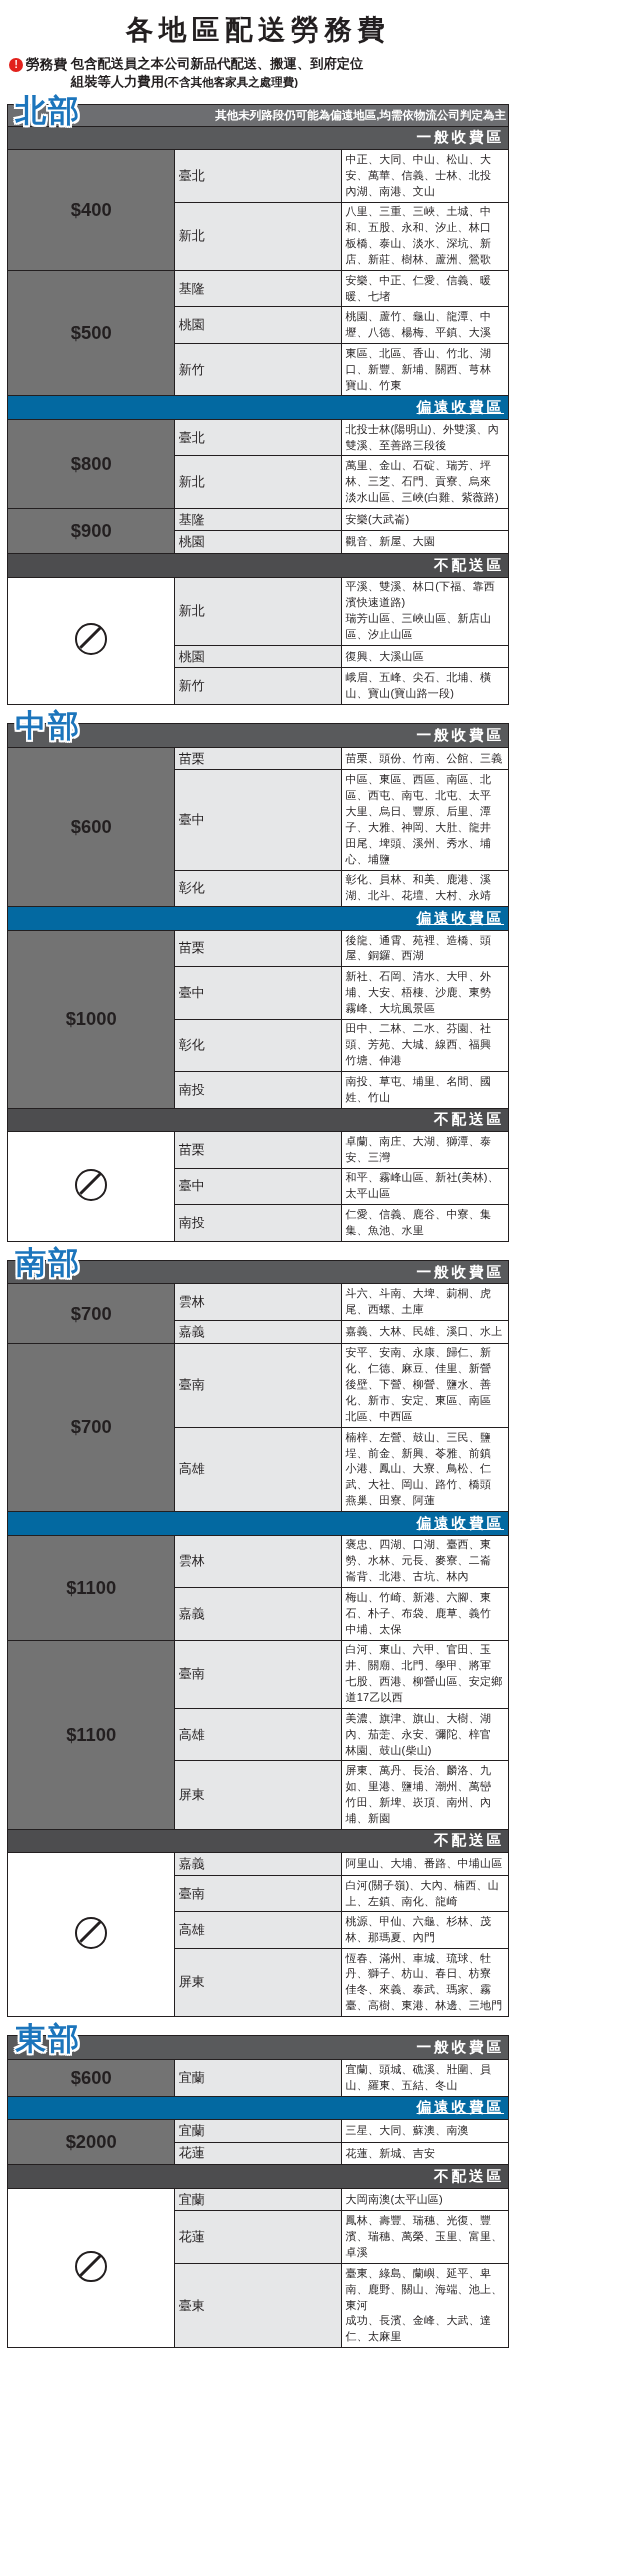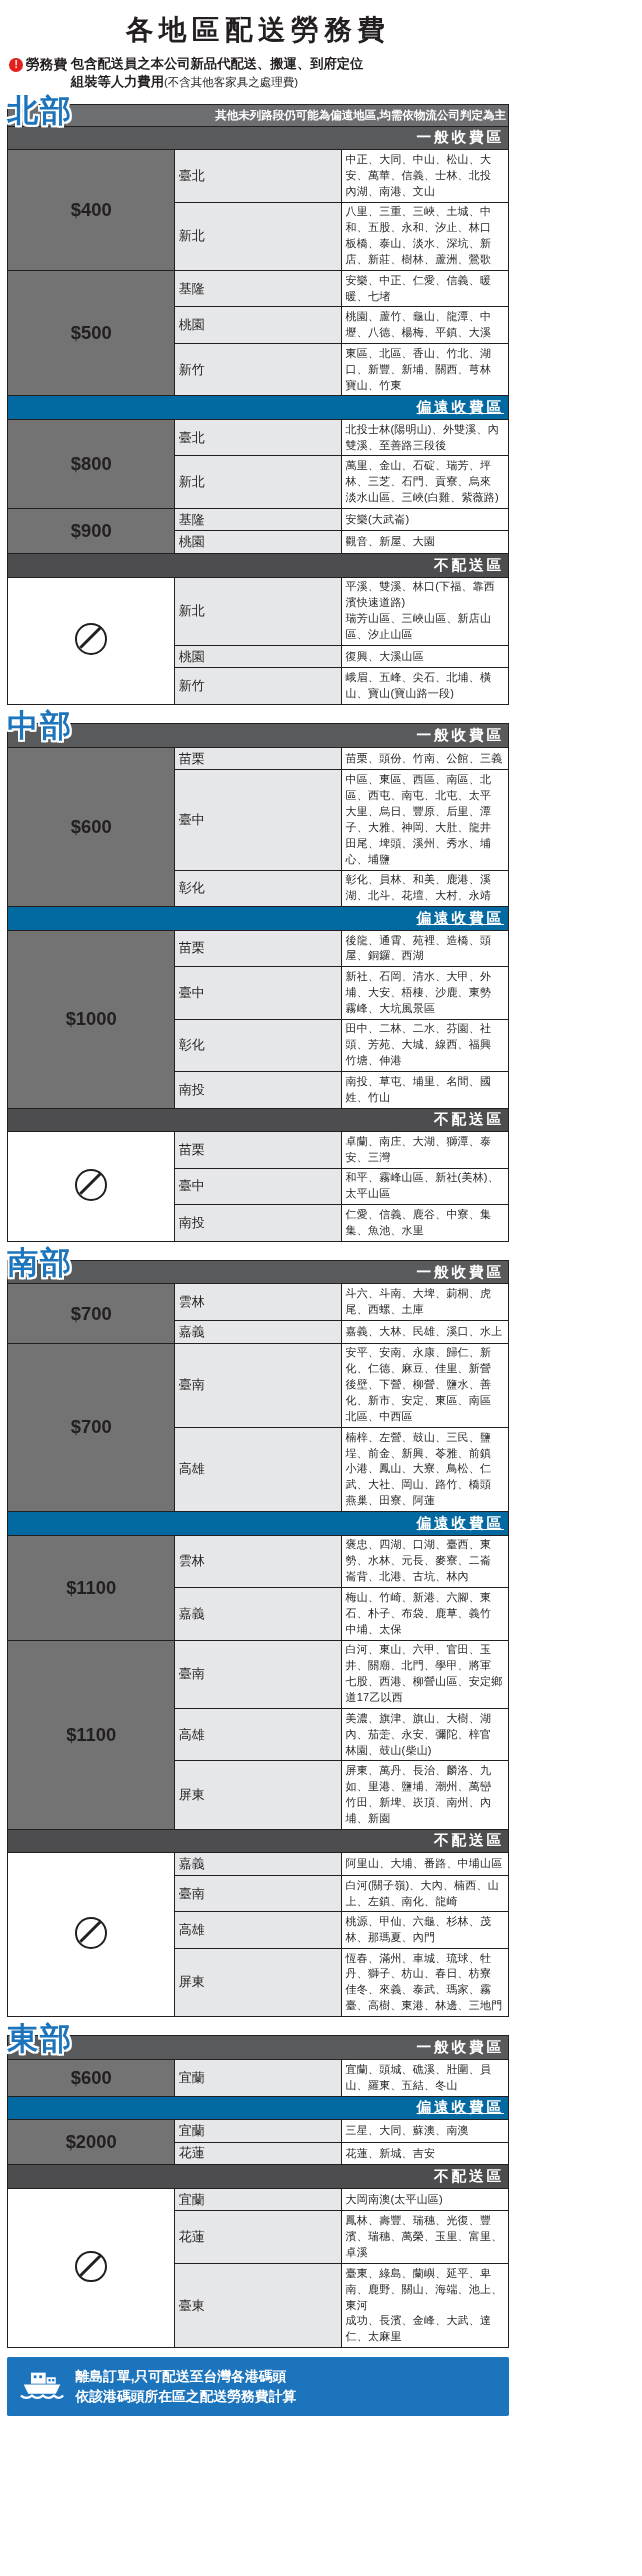--- a/index.html
+++ b/index.html
@@ -33,26 +33,26 @@
     display:flex;align-items:center;gap:2.8px;flex:0 0 auto;
     font-size:13.8px;font-weight:bold;color:#231f20;
     padding-top:0.9px;
   }
   .excl{
     display:inline-block;width:13.8px;height:13.8px;border-radius:50%;
     background:#e2211c;color:#fff;font-size:10px;font-weight:bold;
     text-align:center;line-height:13.8px;
   }
   .note-body{font-size:13.3px;line-height:1.35;font-weight:bold;}
-  .note-body .sub{font-size:11.5px;font-weight:normal;}
+  .note-body .sub{font-size:11.5px;font-weight:bold;}
 
   
   .region{position:relative;margin:0 7.3px 9.2px 7.3px;}
   .region-tag{
-    position:absolute;left:0;top:-3.7px;
+    position:absolute;left:8px;top:-3.7px;
     font-size:31px;font-weight:bold;color:#1c75bc;
     letter-spacing:1.8px;
     z-index:5;
     line-height:1;
     text-shadow:
       -1.8px -1.8px 0 #fff, 1.8px -1.8px 0 #fff, -1.8px 1.8px 0 #fff, 1.8px 1.8px 0 #fff,
       0 -1.8px 0 #fff, 0 1.8px 0 #fff, -1.8px 0 0 #fff, 1.8px 0 0 #fff;
   }
   .region-tag.blue{color:#1c75bc;}
   .grid{
@@ -372,33 +372,15 @@
             </tr>
             <tr>
               <td class="city">臺東</td>
               <td class="areas">臺東、綠島、蘭嶼、延平、卑南、鹿野、關山、海端、池上、東河<br>成功、長濱、金峰、大武、達仁、太麻里</td>
             </tr>
           </tbody>
         </table>
       </div>
     </div>
 
-  <div class="footer">
-    <div class="ship">
-      <svg width="48" height="33" viewBox="0 0 52 36" aria-hidden="true">
-        <rect x="14" y="4" width="16" height="12" fill="#ffffff"></rect>
-        <rect x="17" y="7" width="3" height="3" fill="#1c75bc"></rect>
-        <rect x="23" y="7" width="3" height="3" fill="#1c75bc"></rect>
-        <rect x="31" y="9" width="10" height="7" fill="#ffffff"></rect>
-        <rect x="33" y="11" width="2.5" height="2.5" fill="#1c75bc"></rect>
-        <rect x="37" y="11" width="2.5" height="2.5" fill="#1c75bc"></rect>
-        <path d="M6 17 H46 L41 27 H11 Z" fill="#ffffff"></path>
-        <path d="M3 29 q6 5 12 0 q6 5 12 0 q6 5 12 0 q6 5 10 0" stroke="#ffffff" stroke-width="2.5" fill="none"></path>
-      </svg>
-    </div>
-    <div class="footer-text">
-      <div>離島訂單,只可配送至台灣各港碼頭</div>
-      <div>依該港碼頭所在區之配送勞務費計算</div>
-    </div>
-  </div>
 
 </div>
 
 
 </body></html>

